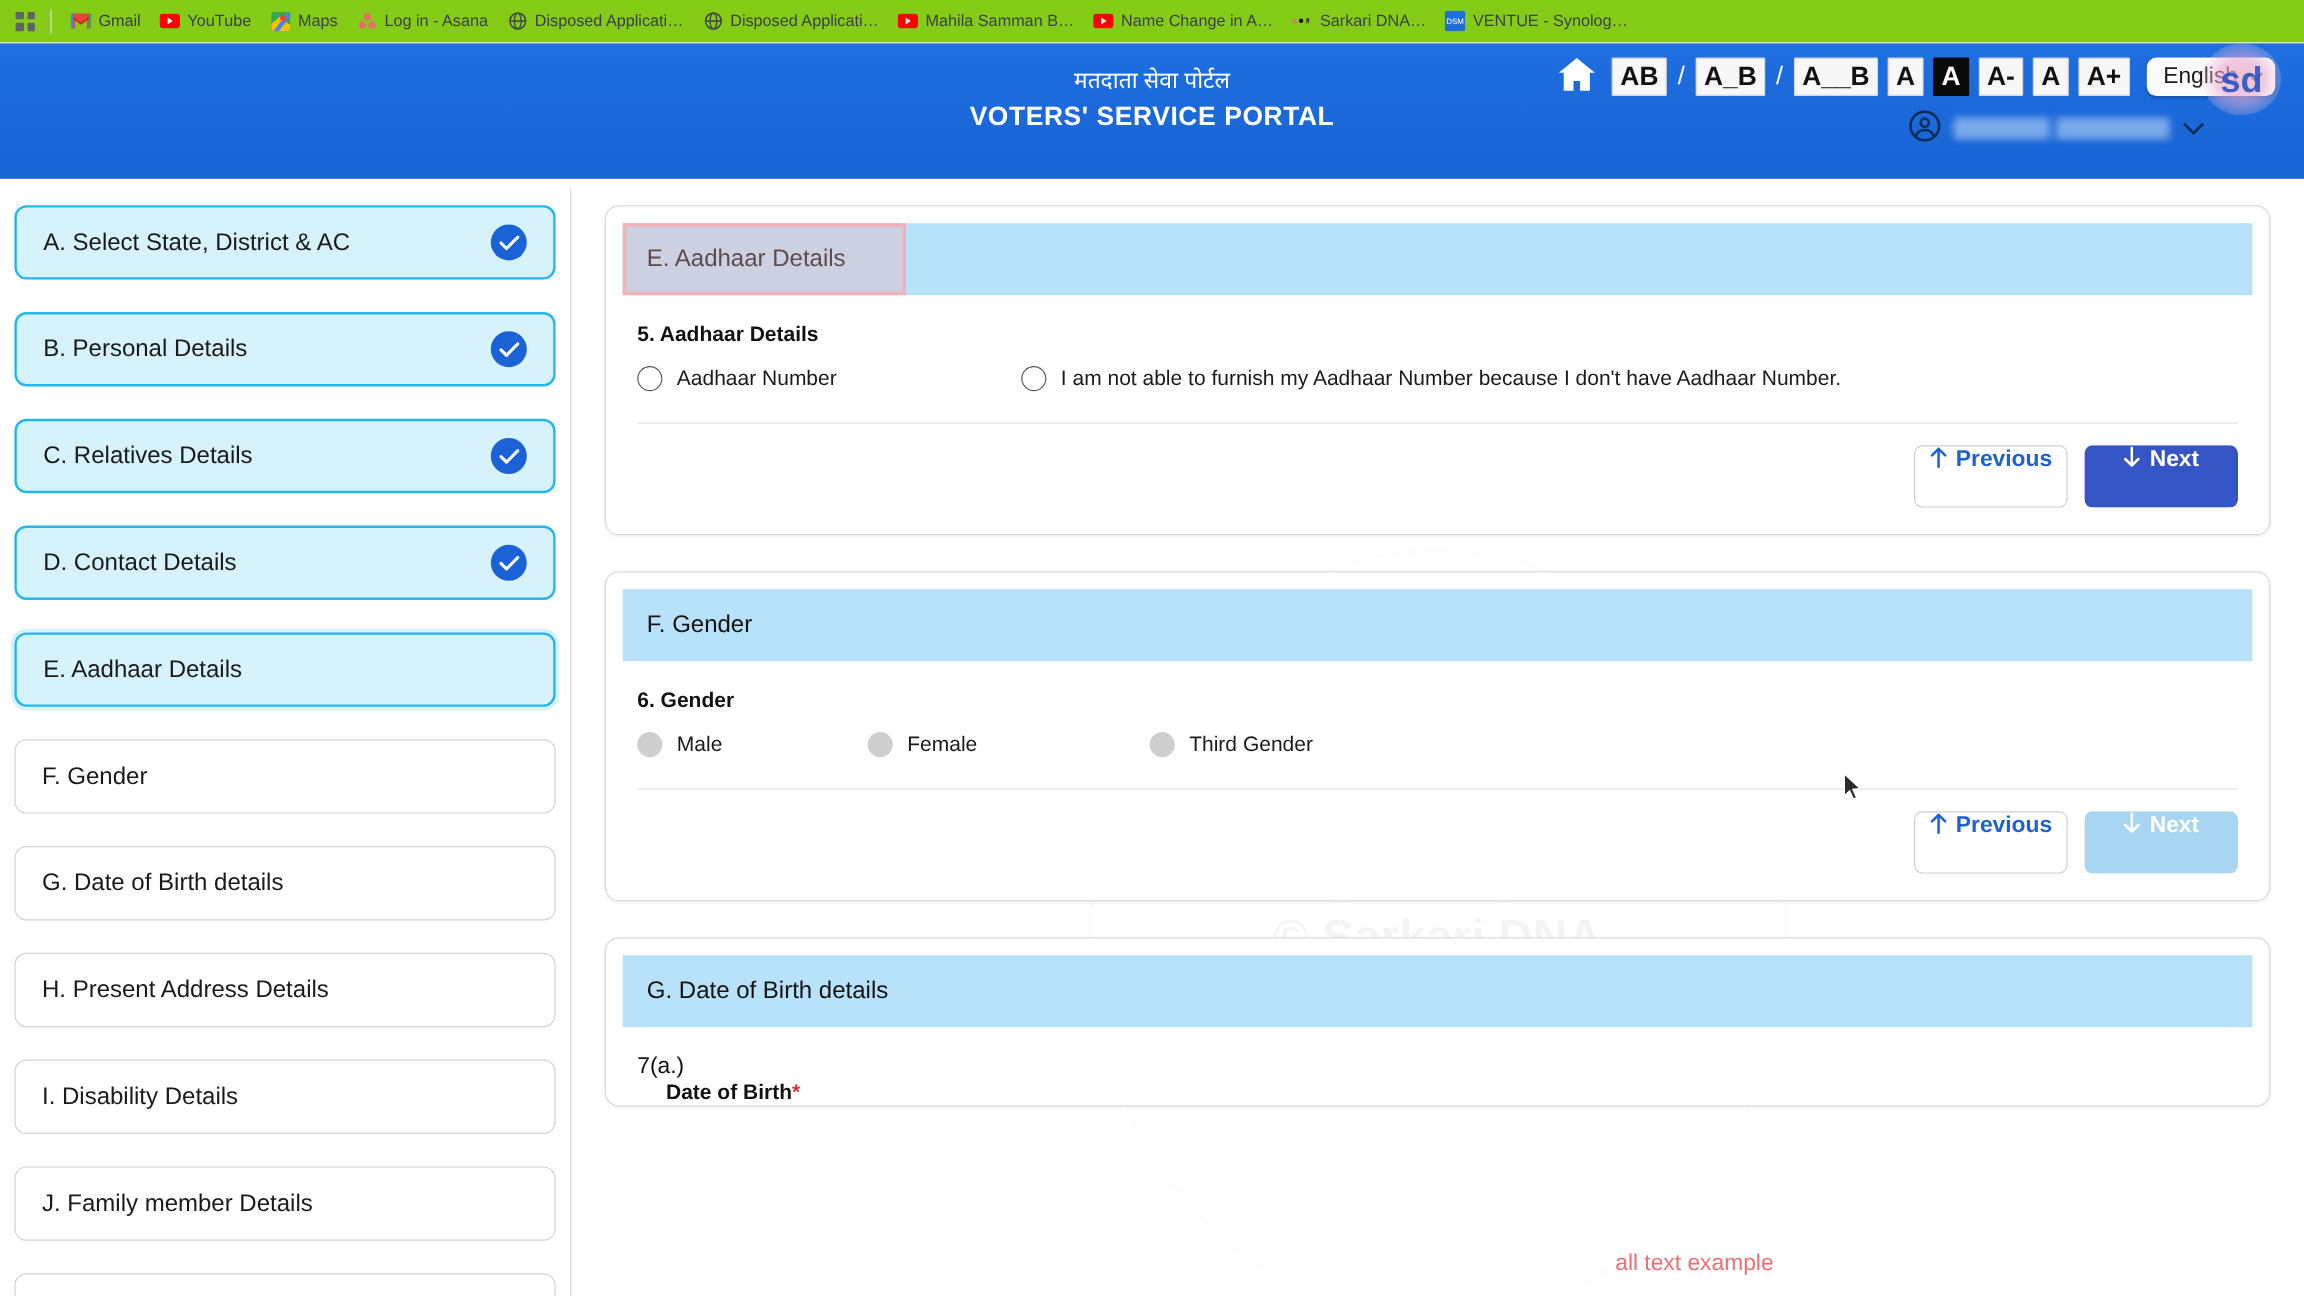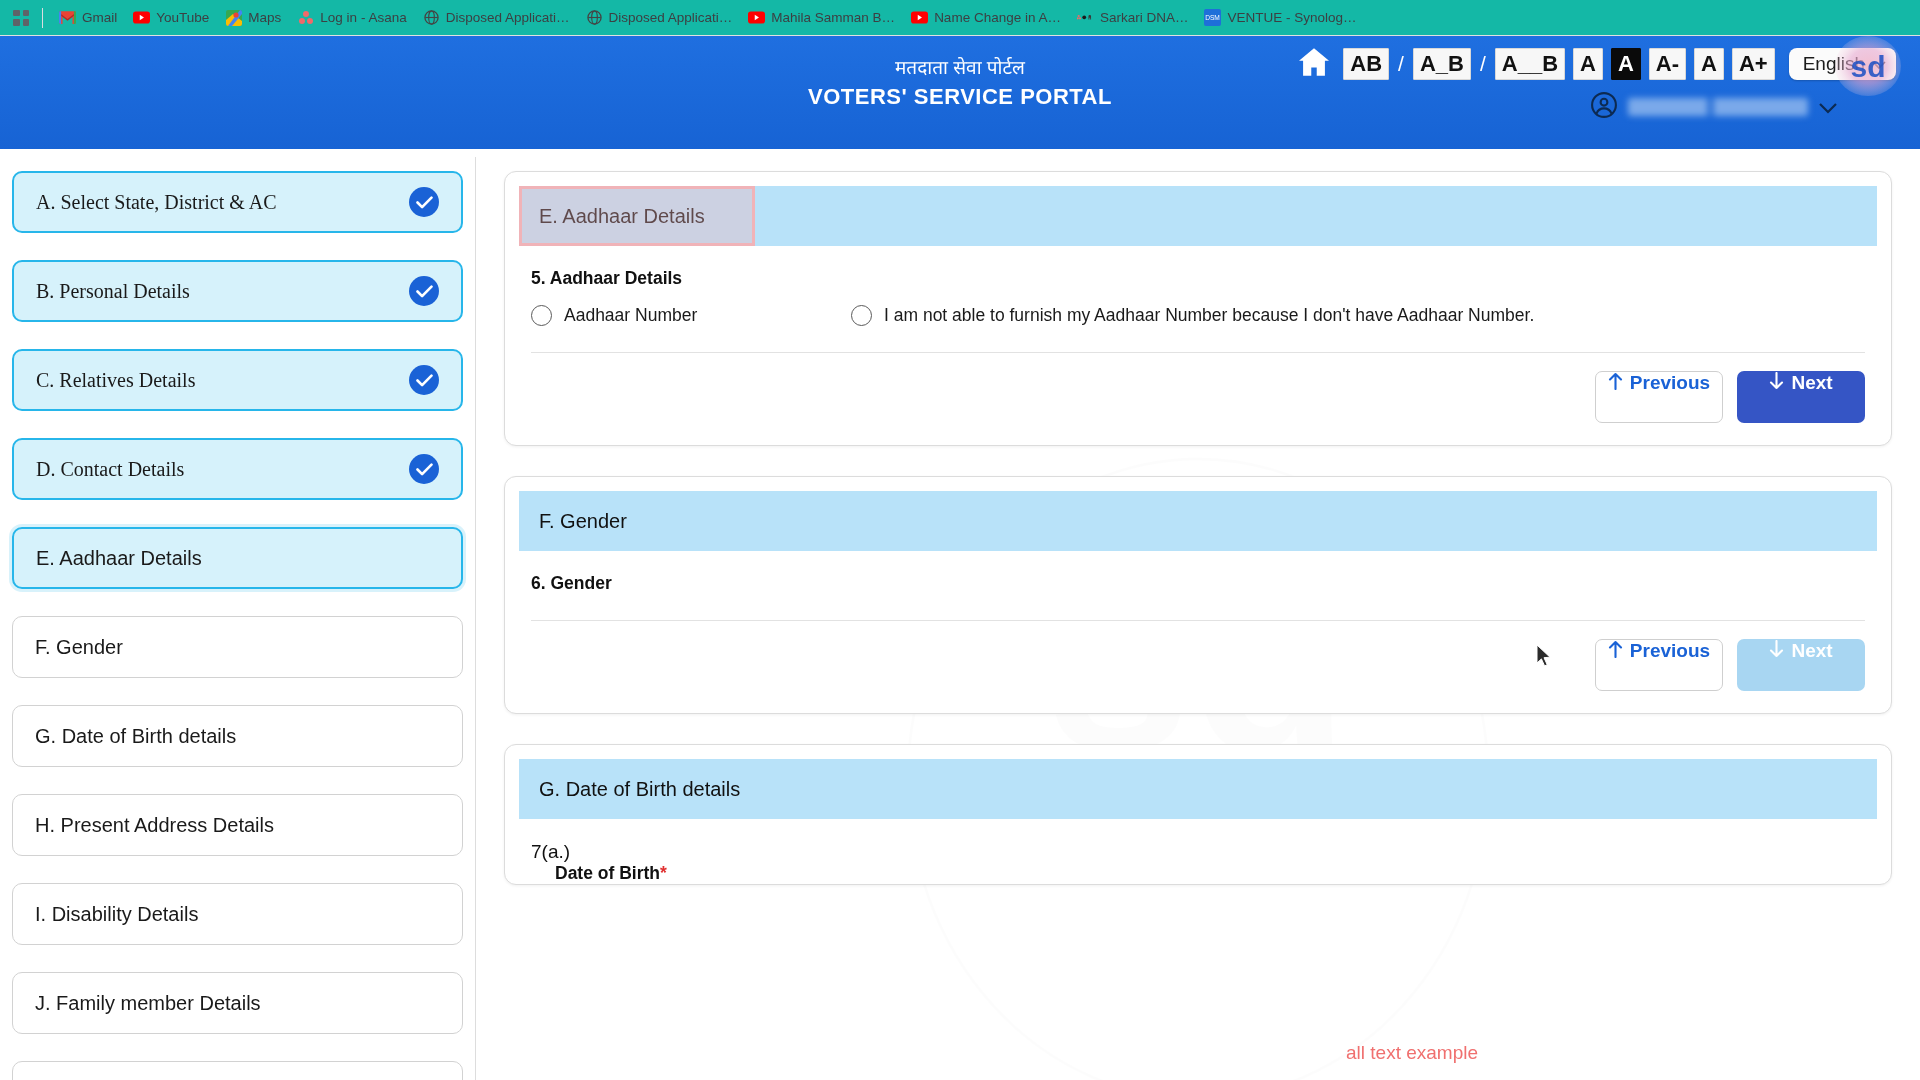--- a/index.html
+++ b/index.html
@@ -6,21 +6,21 @@
   html, body {
     width: 1920px; height: 1080px;
     overflow: hidden;
     font-family: "Liberation Sans", sans-serif;
     background: #ffffff;
   }
 
   
   .bookmark-bar {
     height: 36px;
-    background: #14b8a6;
+    background: #84cc16;
     display: flex;
     align-items: center;
     padding: 0 8px;
     gap: 0px;
     border-bottom: 1px solid #e0e0e0;
     position: relative;
     z-index: 5;
   }
   .apps-grid {
     width: 26px; height: 26px;
@@ -124,21 +124,21 @@
   }
   .step {
     height: 62px; margin-bottom: 27px;
     border-radius: 10px;
     display:flex; align-items:center; justify-content:space-between;
     padding: 0 22px;
     font-size: 20px; color:#1a1a1a;
     border:1px solid #d2d2d2; background:#ffffff;
     cursor:pointer;
   }
-  .step.done { background:#d6f2fb; border:2px solid #27b6ea;font-family:Liberation Serif, serif; }
+  .step.done { background:#d6f2fb; border:2px solid #27b6ea; }
   .step.active { background:#d6f2fb; border:2px solid #27b6ea; box-shadow: 0 0 0 3px rgba(39,182,234,.18); }
   .tick {
     width: 30px; height: 30px; border-radius: 50%;
     background:#1a62d6; display:flex; align-items:center; justify-content:center;
     flex: 0 0 30px;
   }
   .tick svg { display:block; }
 
   .divider-v { width:1px; background:#dddddd; margin-top: 8px; }
 
@@ -516,20 +516,34 @@
         </div>
       </div>
     </div>
 
     <div class="card card-rel">
       <div class="card-head">
         <span>F. Gender</span>
       </div>
       <div class="card-body">
         <div class="q-label">6. Gender</div>
+        <div class="opt-row">
+          <div class="opt" style="width:192px">
+            <span class="radio disabled"></span>
+            <span>Male</span>
+          </div>
+          <div class="opt" style="width:235px">
+            <span class="radio disabled"></span>
+            <span>Female</span>
+          </div>
+          <div class="opt">
+            <span class="radio disabled"></span>
+            <span>Third Gender</span>
+          </div>
+        </div>
         <div class="hr"></div>
       </div>
       <div class="card-foot">
         <div class="btn btn-prev">
           <span>
             <svg width="15" height="18" viewBox="0 0 15 18">
                 <path d="M7.5 17V2M7.5 2L2 7.5M7.5 2L13 7.5" stroke="#1a62d6" stroke-width="2.1" fill="none" stroke-linecap="round" stroke-linejoin="round"></path>
               </svg>
           </span>
           <span>Previous</span>

